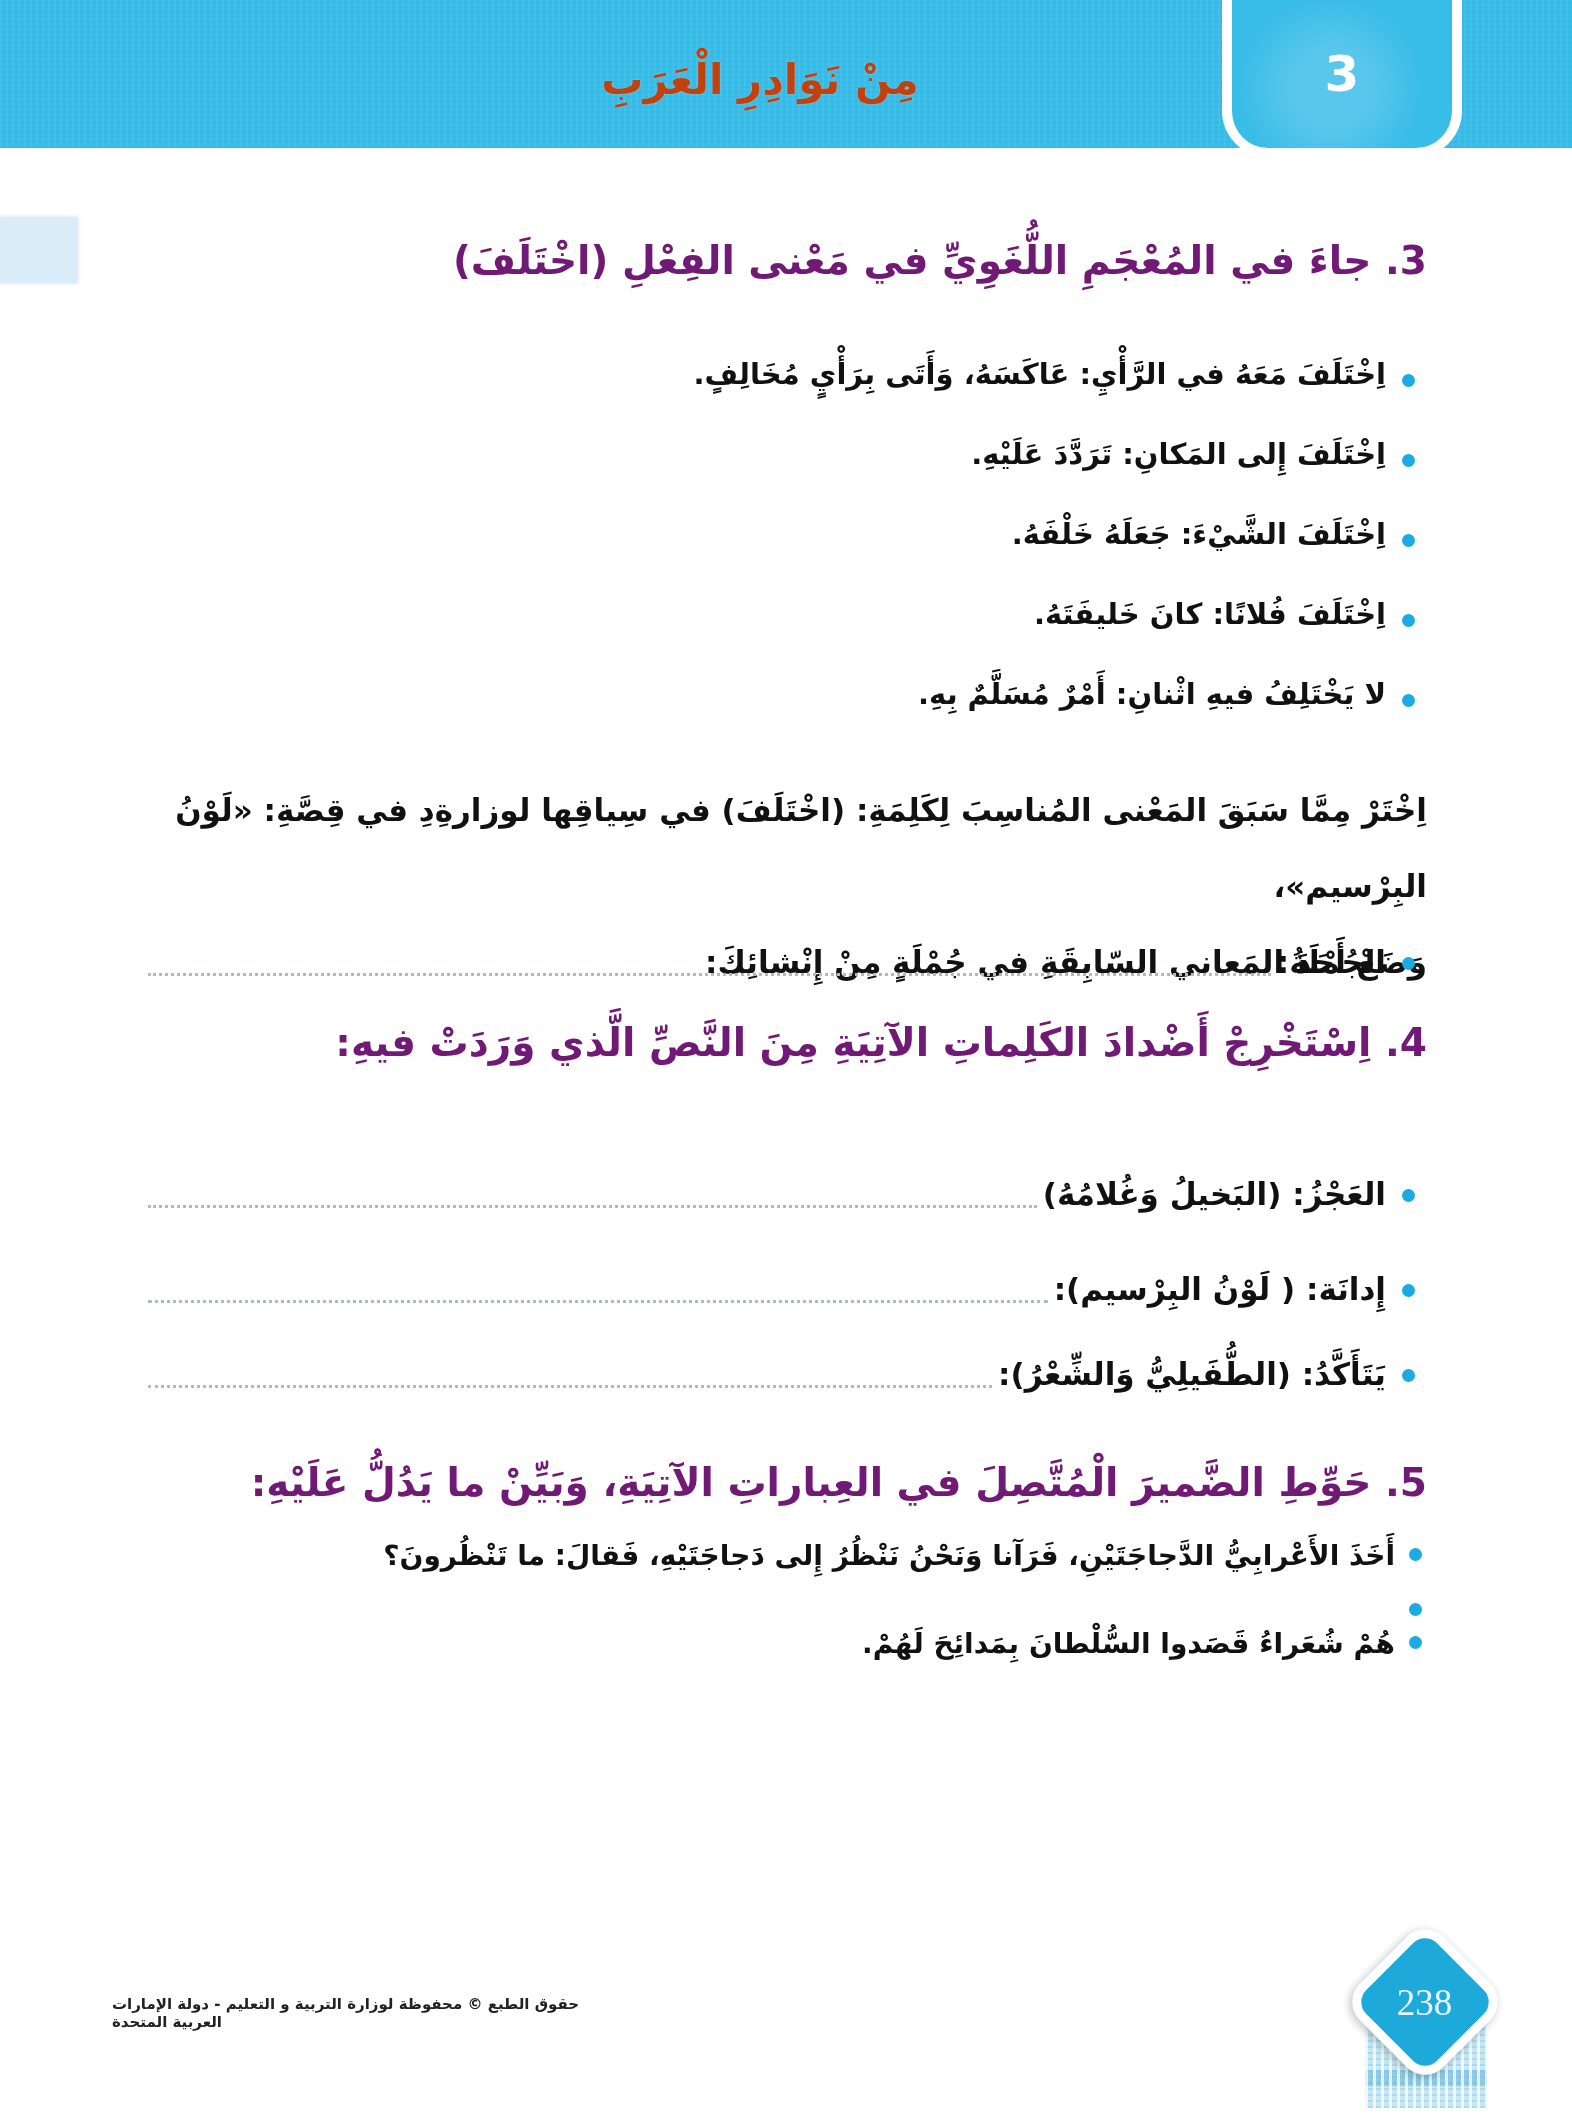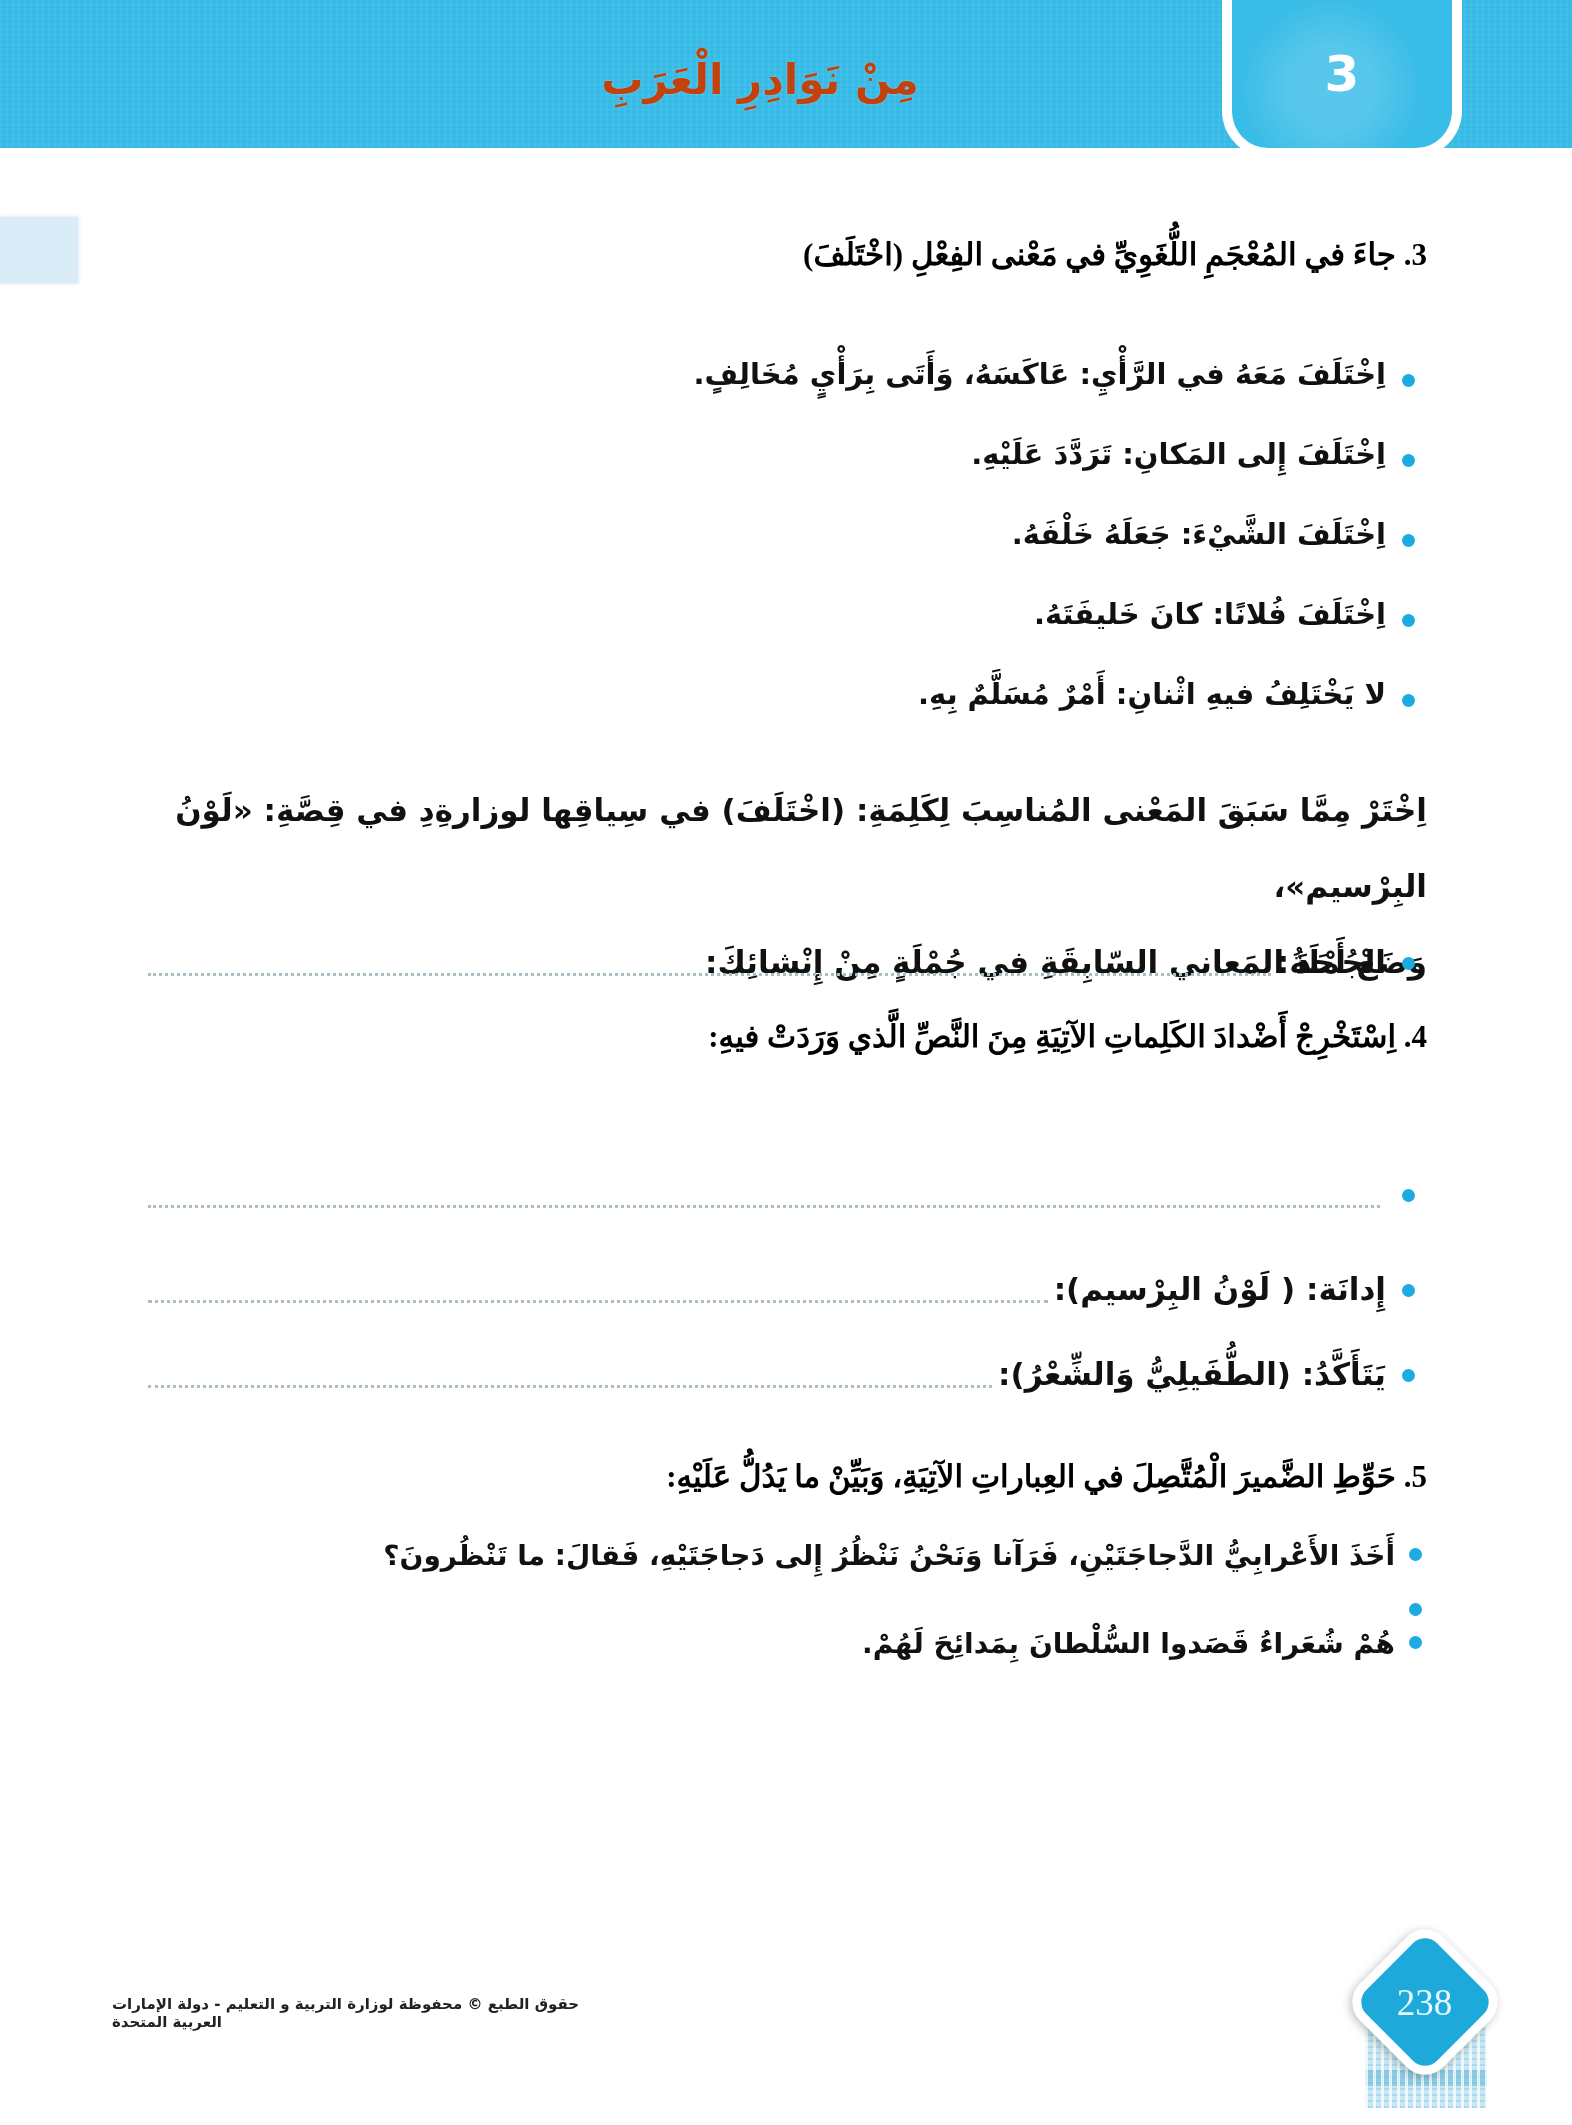--- a/index.html
+++ b/index.html
@@ -39,24 +39,23 @@
   }
   .unit-number{color:#ffffff;font-size:50px;font-weight:700;line-height:1;}
   .left-accent{
     position:absolute;top:217px;left:0;width:78px;height:66px;
     background:#D9ECF7;
     box-shadow:0 0 4px rgba(120,170,200,.35);
   }
   
   .heading{
     position:absolute;right:145px;left:140px;
-    font-size:31px;font-weight:700;color:#000000;
+    font-size:39px;font-weight:700;color:#701a75;
     text-align:right;line-height:1.6;
     direction:rtl;
-    font-family:Liberation Serif, serif;
   }
   .bullet-row{display:flex;align-items:flex-start;direction:rtl;}
   .dot{
     flex:0 0 auto;width:13px;height:13px;border-radius:50%;
     background:#1BAAE1;margin-top:26px;margin-left:16px;
   }
   .def-text{font-size:29px;font-weight:700;color:#111;line-height:1.8;text-align:right;}
   
   .defs{position:absolute;top:348px;right:157px;left:160px;}
   .defs .bullet-row{height:80px;}
@@ -163,20 +162,21 @@
   <div class="answer-row" style="top:928px;height:66px;">
     <span class="dot"></span>
     <span class="answer-label">الجُمْلَةُ:</span>
     <span class="dotted-line"></span>
   </div>
 
   <div class="heading" style="top:1012px;">4. اِسْتَخْرِجْ أَضْدادَ الكَلِماتِ الآتِيَةِ مِنَ النَّصِّ الَّذي وَرَدَتْ فيهِ:</div>
 
   <div class="answer-row" style="top:1148px;height:78px;">
     <span class="dot"></span>
+    <span class="answer-label">العَجْزُ: (البَخيلُ وَغُلامُهُ)</span>
     <span class="dotted-line"></span>
   </div>
   <div class="answer-row" style="top:1243px;height:78px;">
     <span class="dot"></span>
     <span class="answer-label">إِدانَة: ( لَوْنُ البِرْسيم):</span>
     <span class="dotted-line"></span>
   </div>
   <div class="answer-row" style="top:1328px;height:78px;">
     <span class="dot"></span>
     <span class="answer-label">يَتَأَكَّدُ: (الطُّفَيلِيُّ وَالشِّعْرُ):</span>

